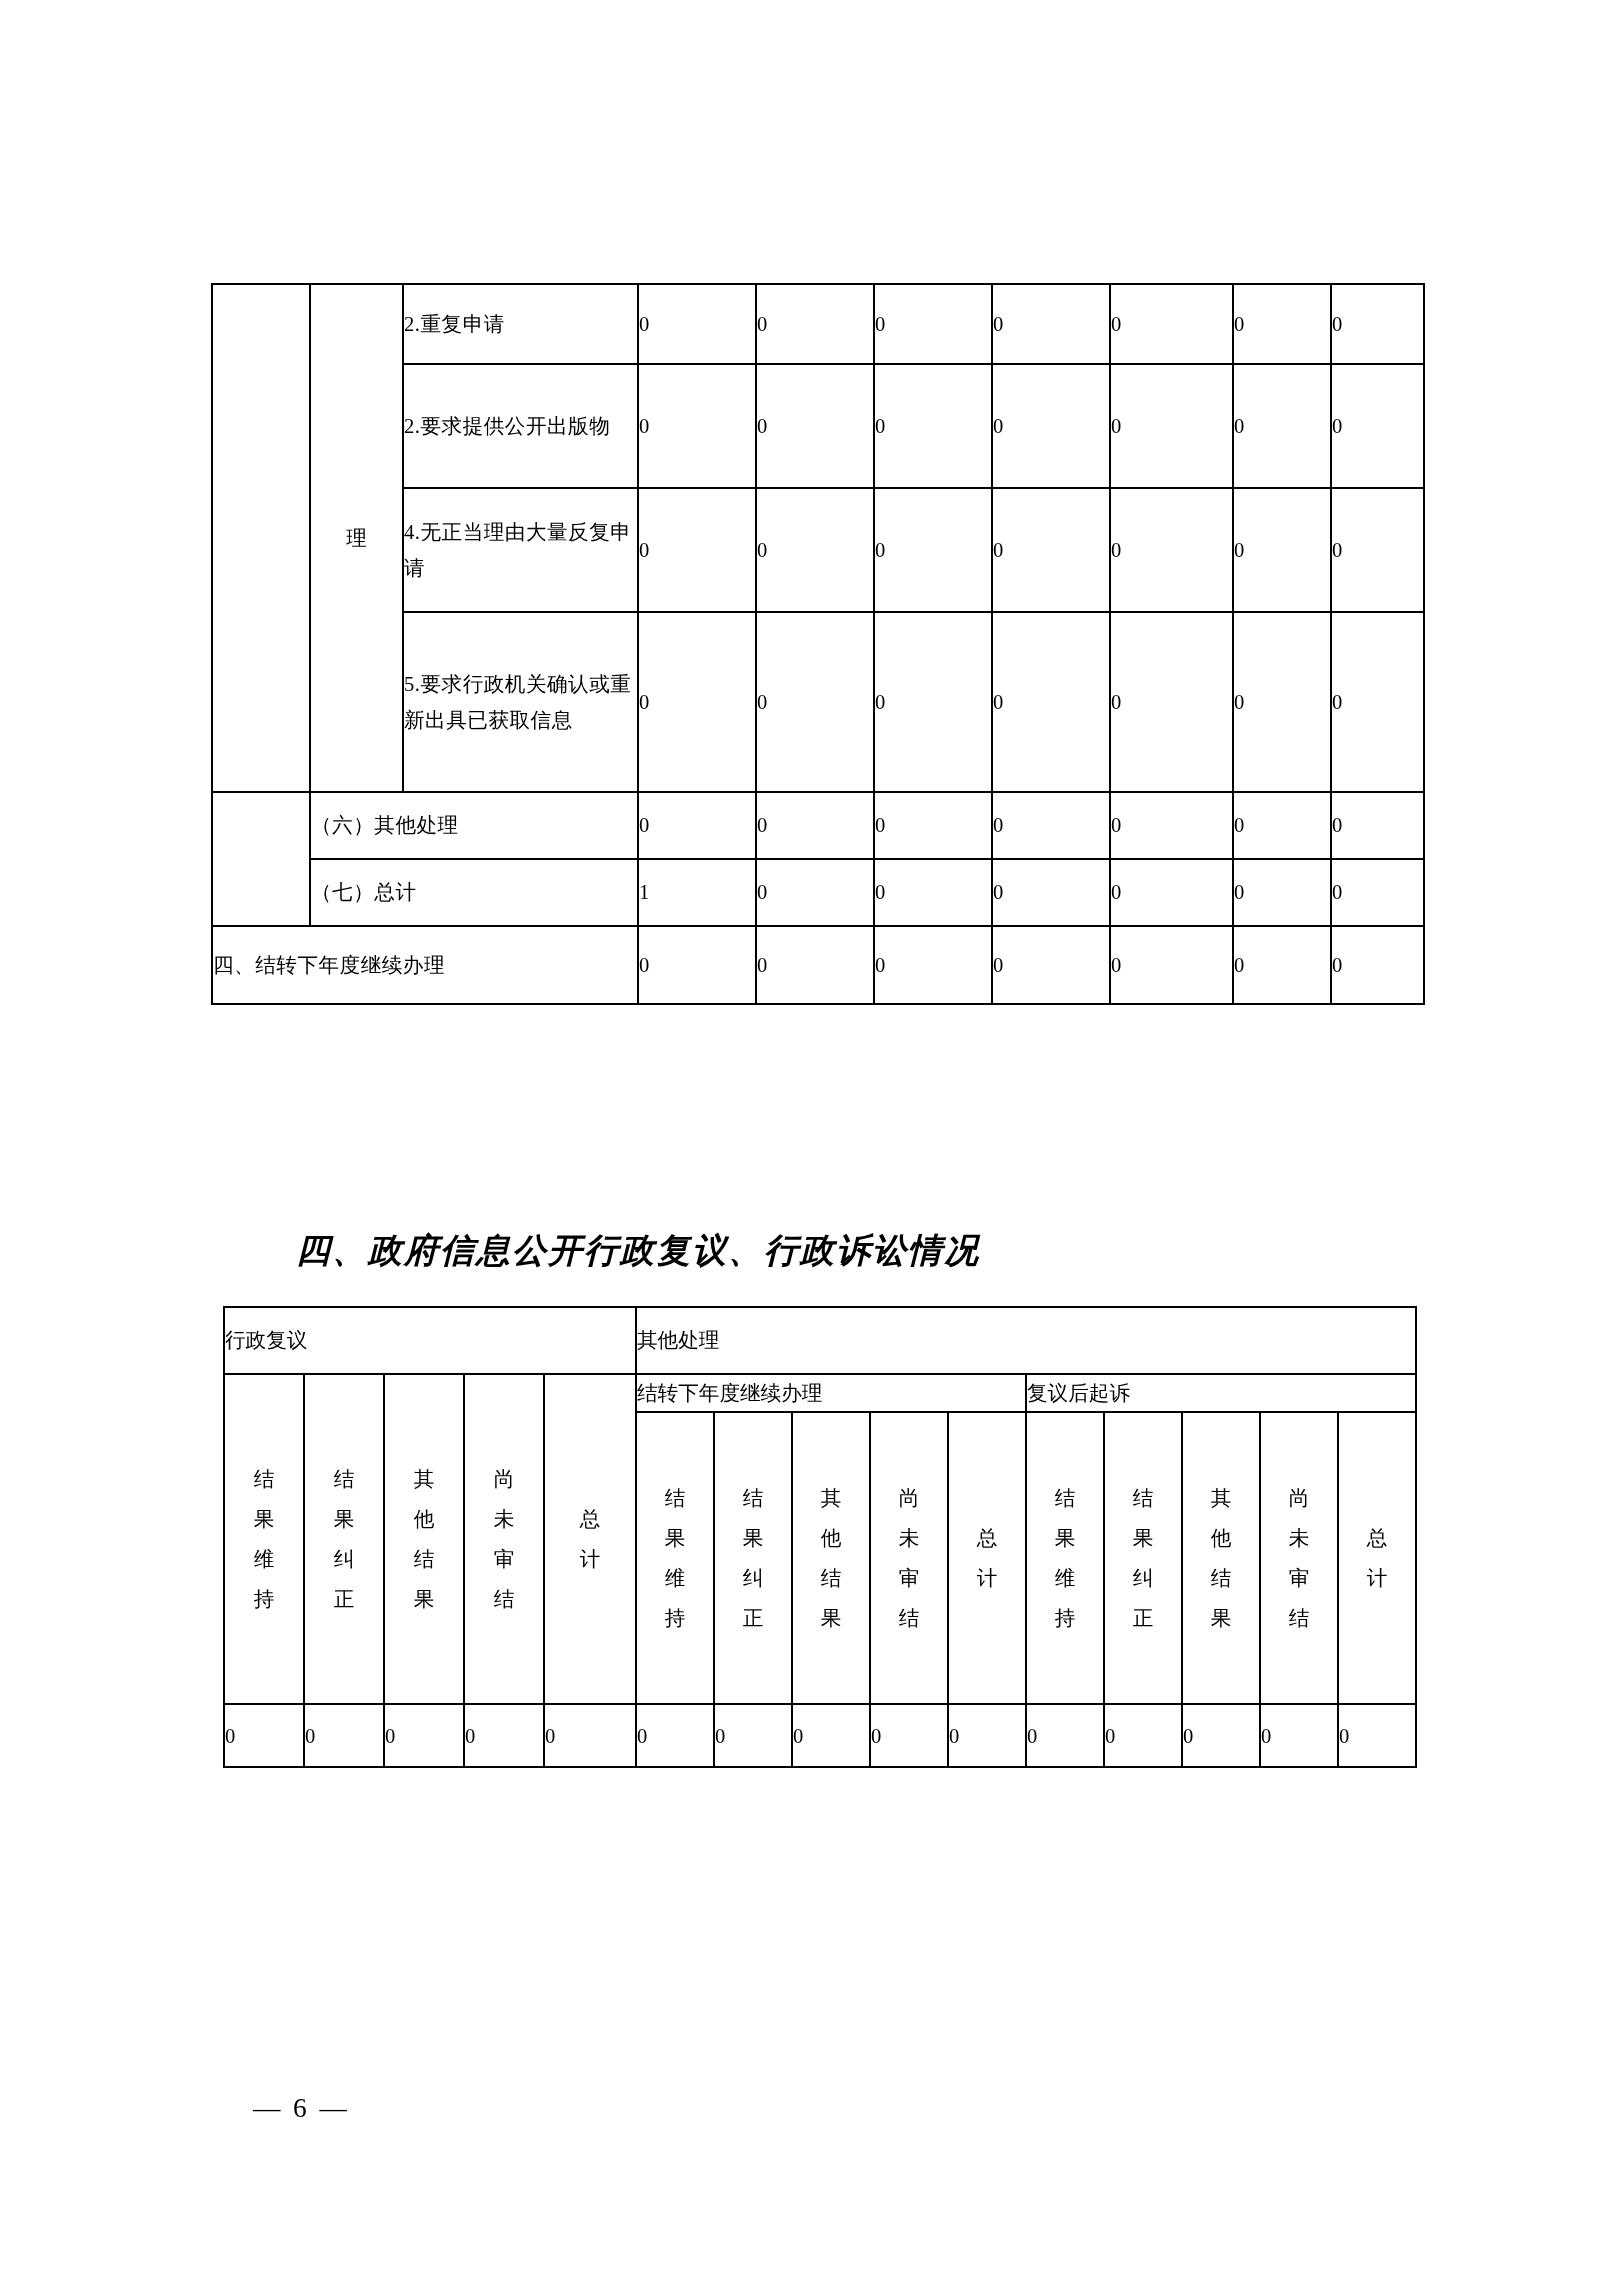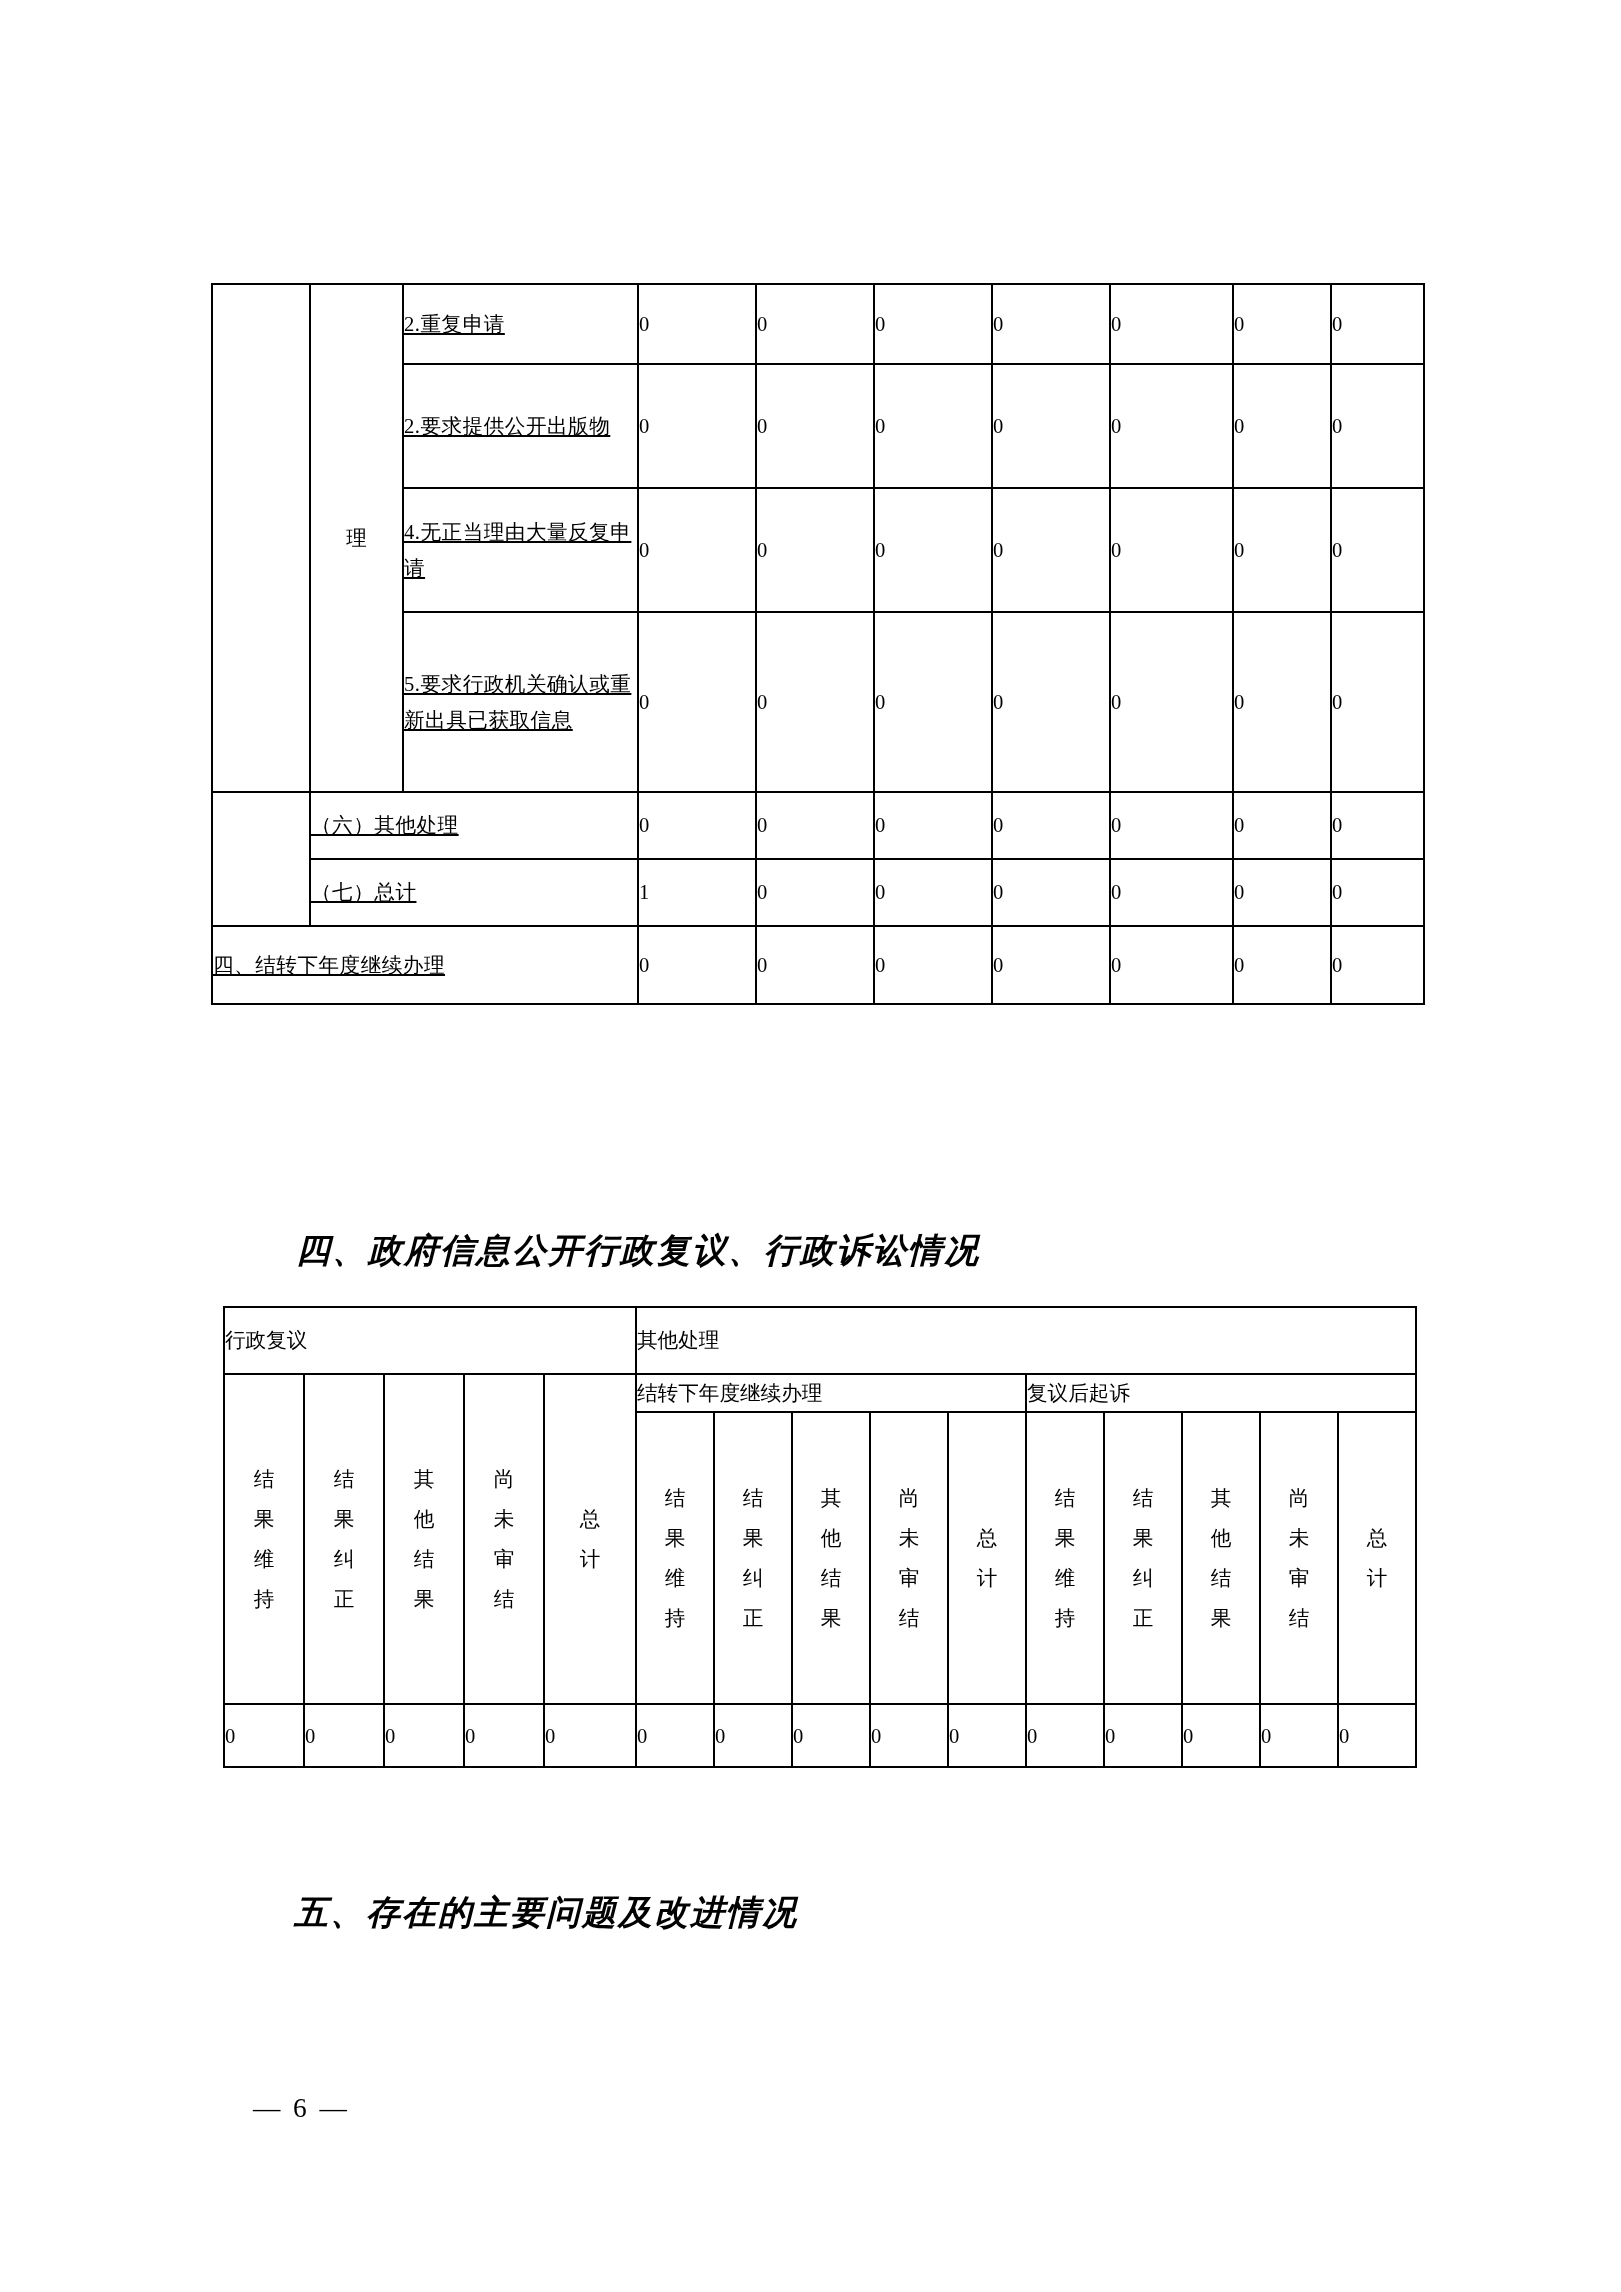--- a/index.html
+++ b/index.html
@@ -52,21 +52,20 @@
 
   
   .spine-outer { width: 98px; border-right: 2px solid #000; }
   .spine-mid   { width: 93px; }
 
   .lbl {
     padding-left: 17.6px;
     padding-right: 7.8px;
     text-align: left;
     letter-spacing: 0.5px;
-    text-decoration: underline;
   }
 
   .num {
     text-align: left;
     padding-left: 15.7px;
     font-size: 20.6px;
   }
 
   .vtext {
     text-align: center;
@@ -381,18 +380,17 @@
         <td class="num">0</td>
         <td class="num">0</td>
         <td class="num">0</td>
         <td class="num">0</td>
         <td class="num">0</td>
         <td class="num">0</td>
       </tr>
     </tbody>
   </table>
 
-  <div class="heading" id="heading-five">五、存在的主要问题及改进情况</div>
 
   <div class="page-number">— 6 —</div>
 
 </div>
 
 
 </body></html>

